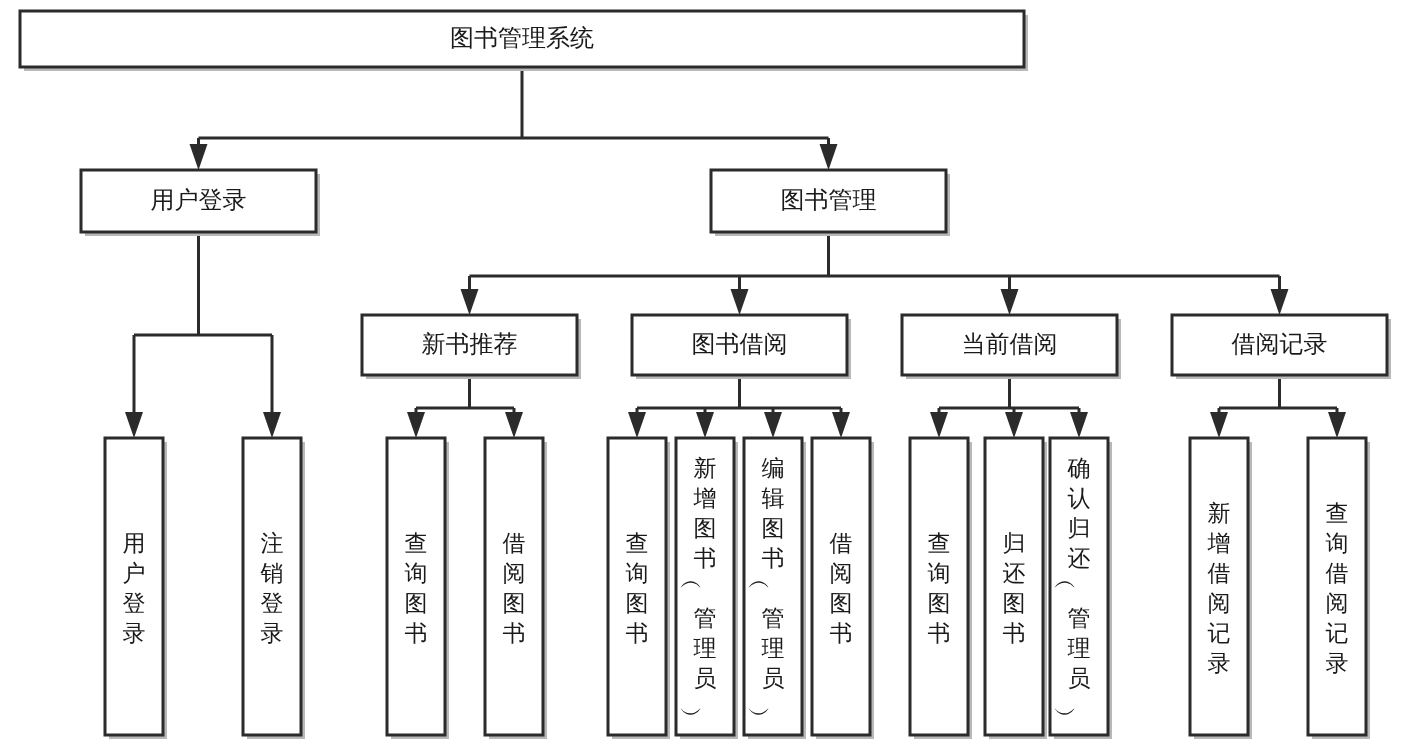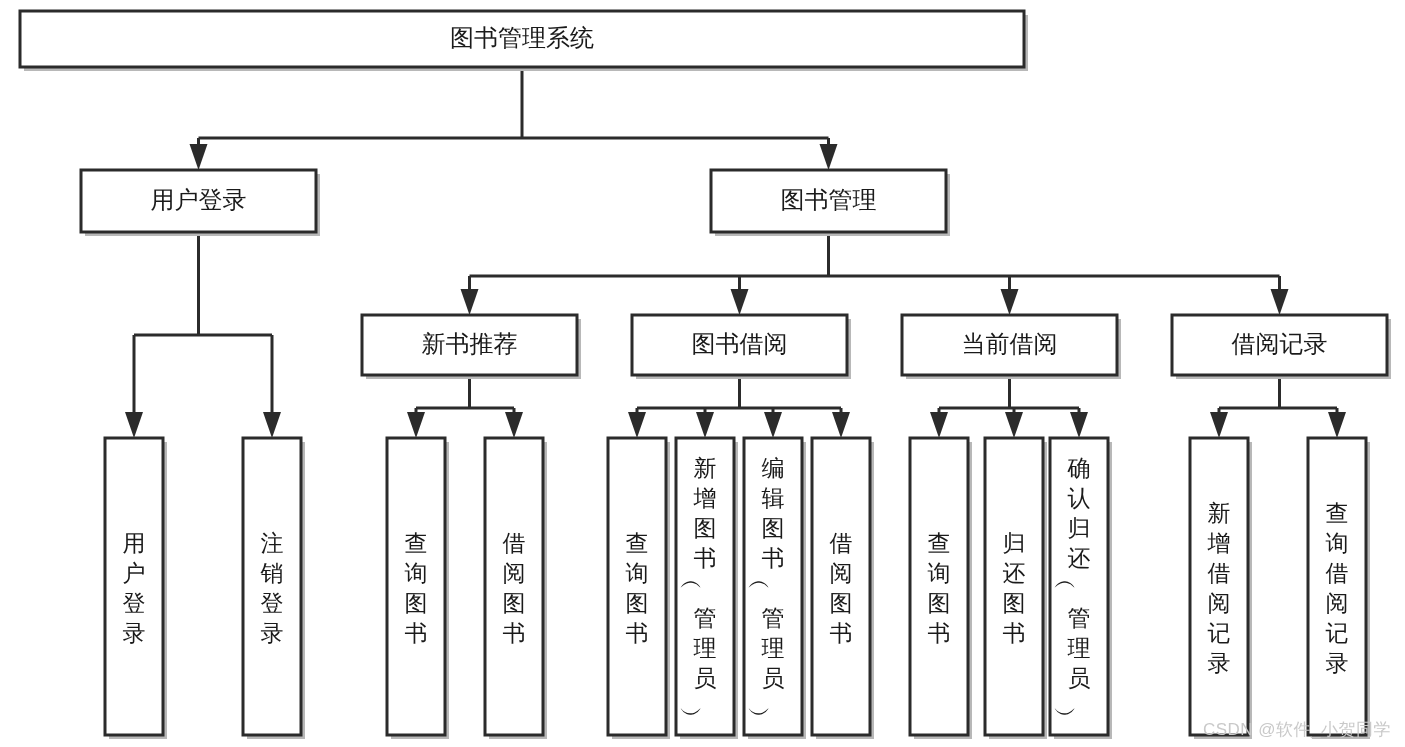--- a/index.html
+++ b/index.html
@@ -226,14 +226,13 @@
           <rect x="1190" y="438" width="58" height="297" class="node-box"></rect>
           <text x="1219" y="520.5" class="node-label-v"><tspan x="1219" dy="0">新</tspan><tspan x="1219" dy="30">增</tspan><tspan x="1219" dy="30">借</tspan><tspan x="1219" dy="30">阅</tspan><tspan x="1219" dy="30">记</tspan><tspan x="1219" dy="30">录</tspan></text>
         </g>
         <g>
           <rect x="1312" y="442" width="58" height="297" class="node-shadow"></rect>
           <rect x="1308" y="438" width="58" height="297" class="node-box"></rect>
           <text x="1337" y="520.5" class="node-label-v"><tspan x="1337" dy="0">查</tspan><tspan x="1337" dy="30">询</tspan><tspan x="1337" dy="30">借</tspan><tspan x="1337" dy="30">阅</tspan><tspan x="1337" dy="30">记</tspan><tspan x="1337" dy="30">录</tspan></text>
         </g>
       </g>
   </svg>
-  <div class="watermark">CSDN @软件_小贺同学</div>
 </div>
 
 </body></html>

